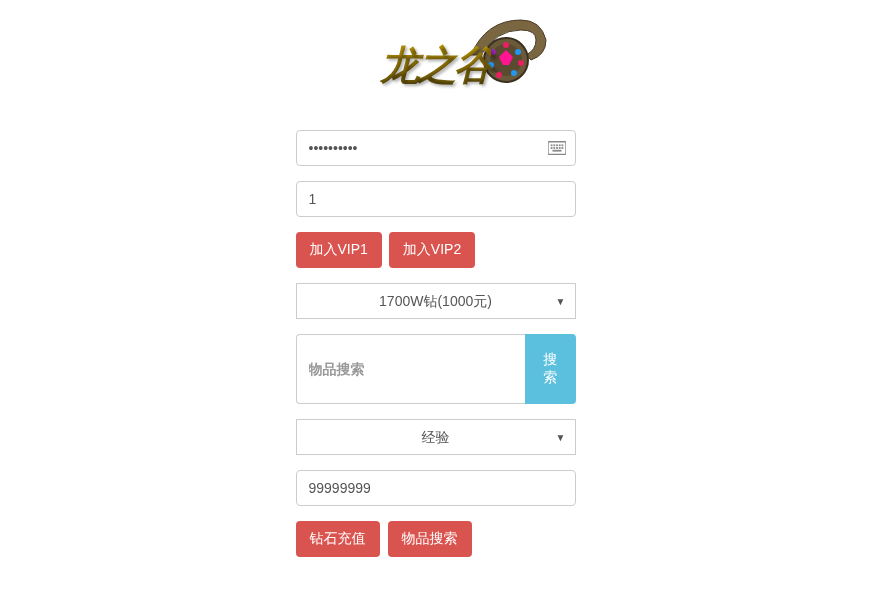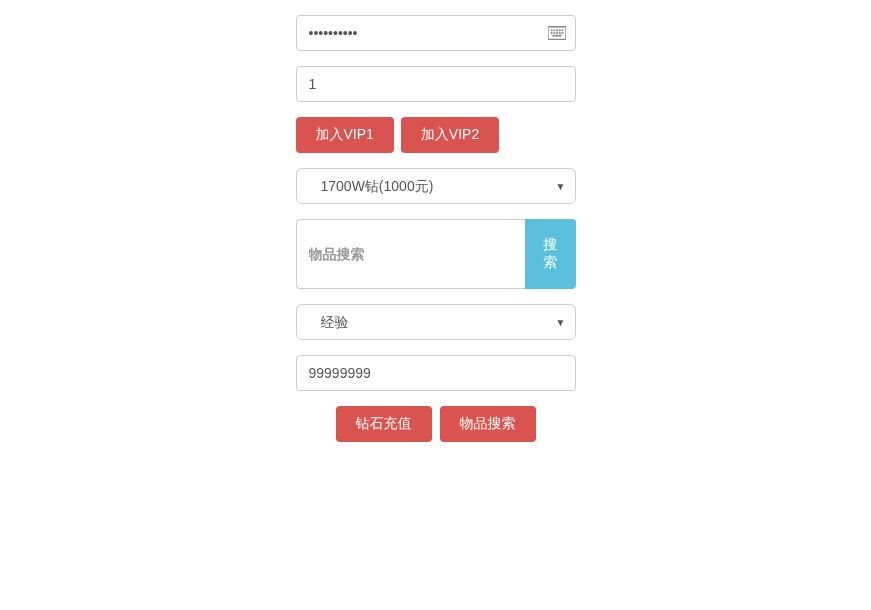--- a/index.html
+++ b/index.html
@@ -77,44 +77,45 @@
       height: 14px;
       color: #888;
     }
     .btn-row {
       width: 100%;
       margin-bottom: 15px;
       display: flex;
       gap: 7px;
     }
     .btn {
-      padding: 9px 20px;
+      padding: 9px 14px;
       border: none;
       border-radius: 4px;
       font-size: 14px;
       cursor: pointer;
       color: #fff;
     }
     .btn-danger {
       background: #d9534f;
     }
     .btn-info {
       background: #5bc0de;
     }
     .select {
       width: 100%;
       padding: 9px 24px;
       border: 1px solid #ccc;
-      border-radius: 6px;
+      border-radius: 0;
       font-size: 14px;
       color: #555;
       background: #fff;
       appearance: none;
       -webkit-appearance: none;
       position: relative;
+      text-align: center;
     }
     .select-wrapper {
       position: relative;
       width: 100%;
     }
     .select-arrow {
       position: absolute;
       right: 10px;
       top: 50%;
       transform: translateY(-50%);
@@ -130,30 +131,46 @@
       border-radius: 4px 0 0 4px;
       border-right: none;
       font-weight: bold;
     }
     .input-group .btn {
       border-radius: 0 4px 4px 0;
       padding: 17px 14px;
     }
     .center-btns {
       display: flex;
-      justify-content: center;
+      justify-content: flex-start;
       gap: 8px;
       width: 100%;
       margin-bottom: 18px;
     }
   </style>
 </head>
 <body>
 
 <div class="container">
+  <div class="logo">
+    <svg class="logo-wing" viewBox="0 0 100 100">
+      <path d="M 20 50 Q 35 15, 70 15 Q 90 15, 95 35 Q 95 50, 80 55 L 75 50 Q 85 45, 85 35 Q 85 25, 70 25 Q 45 25, 30 50 Z" fill="#7a6640" stroke="#4a3e28" stroke-width="1"></path>
+      <circle cx="55" cy="55" r="22" fill="#6b5a3a" stroke="#3a3020" stroke-width="2"></circle>
+      <circle cx="55" cy="55" r="16" fill="#5a4a30"></circle>
+      <circle cx="55" cy="40" r="3" fill="#e91e63"></circle>
+      <circle cx="67" cy="47" r="3" fill="#2196f3"></circle>
+      <circle cx="70" cy="58" r="3" fill="#e91e63"></circle>
+      <circle cx="63" cy="68" r="3" fill="#2196f3"></circle>
+      <circle cx="48" cy="70" r="3" fill="#e91e63"></circle>
+      <circle cx="40" cy="60" r="3" fill="#2196f3"></circle>
+      <circle cx="42" cy="47" r="3" fill="#9c27b0"></circle>
+      <path d="M 48 52 L 55 45 L 62 52 L 58 60 L 52 60 Z" fill="#ff1493"></path>
+    </svg>
+    <span class="logo-text">龙之谷</span>
+  </div>
 
   <div class="form-group input-with-icon">
     <input type="password" class="input" value="••••••••••" style="">
     <svg class="input-icon" viewBox="0 0 20 14">
       <rect x="0" y="0" width="20" height="14" rx="1" fill="none" stroke="#888" stroke-width="1.5"></rect>
       <rect x="3" y="3" width="2" height="2" fill="#888"></rect>
       <rect x="6" y="3" width="2" height="2" fill="#888"></rect>
       <rect x="9" y="3" width="2" height="2" fill="#888"></rect>
       <rect x="12" y="3" width="2" height="2" fill="#888"></rect>
       <rect x="15" y="3" width="2" height="2" fill="#888"></rect>

